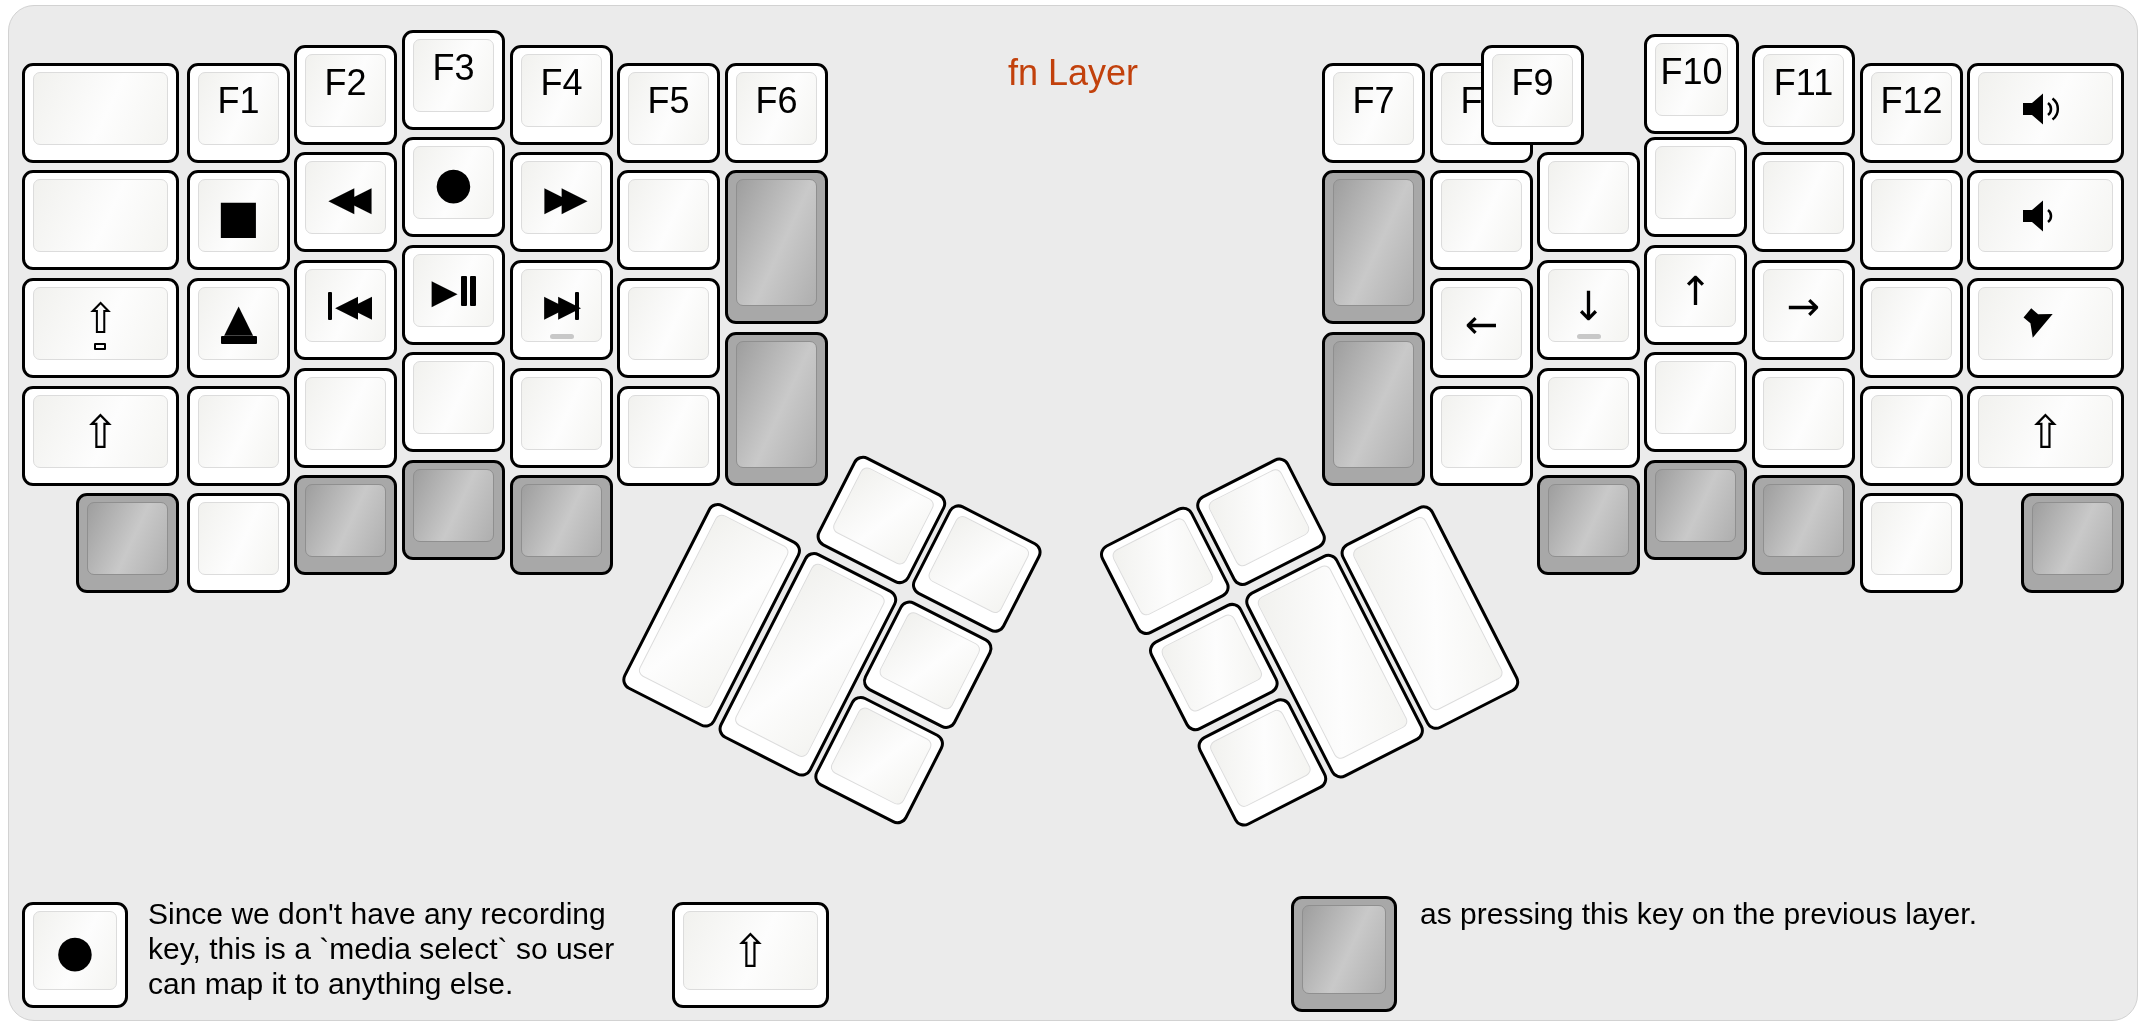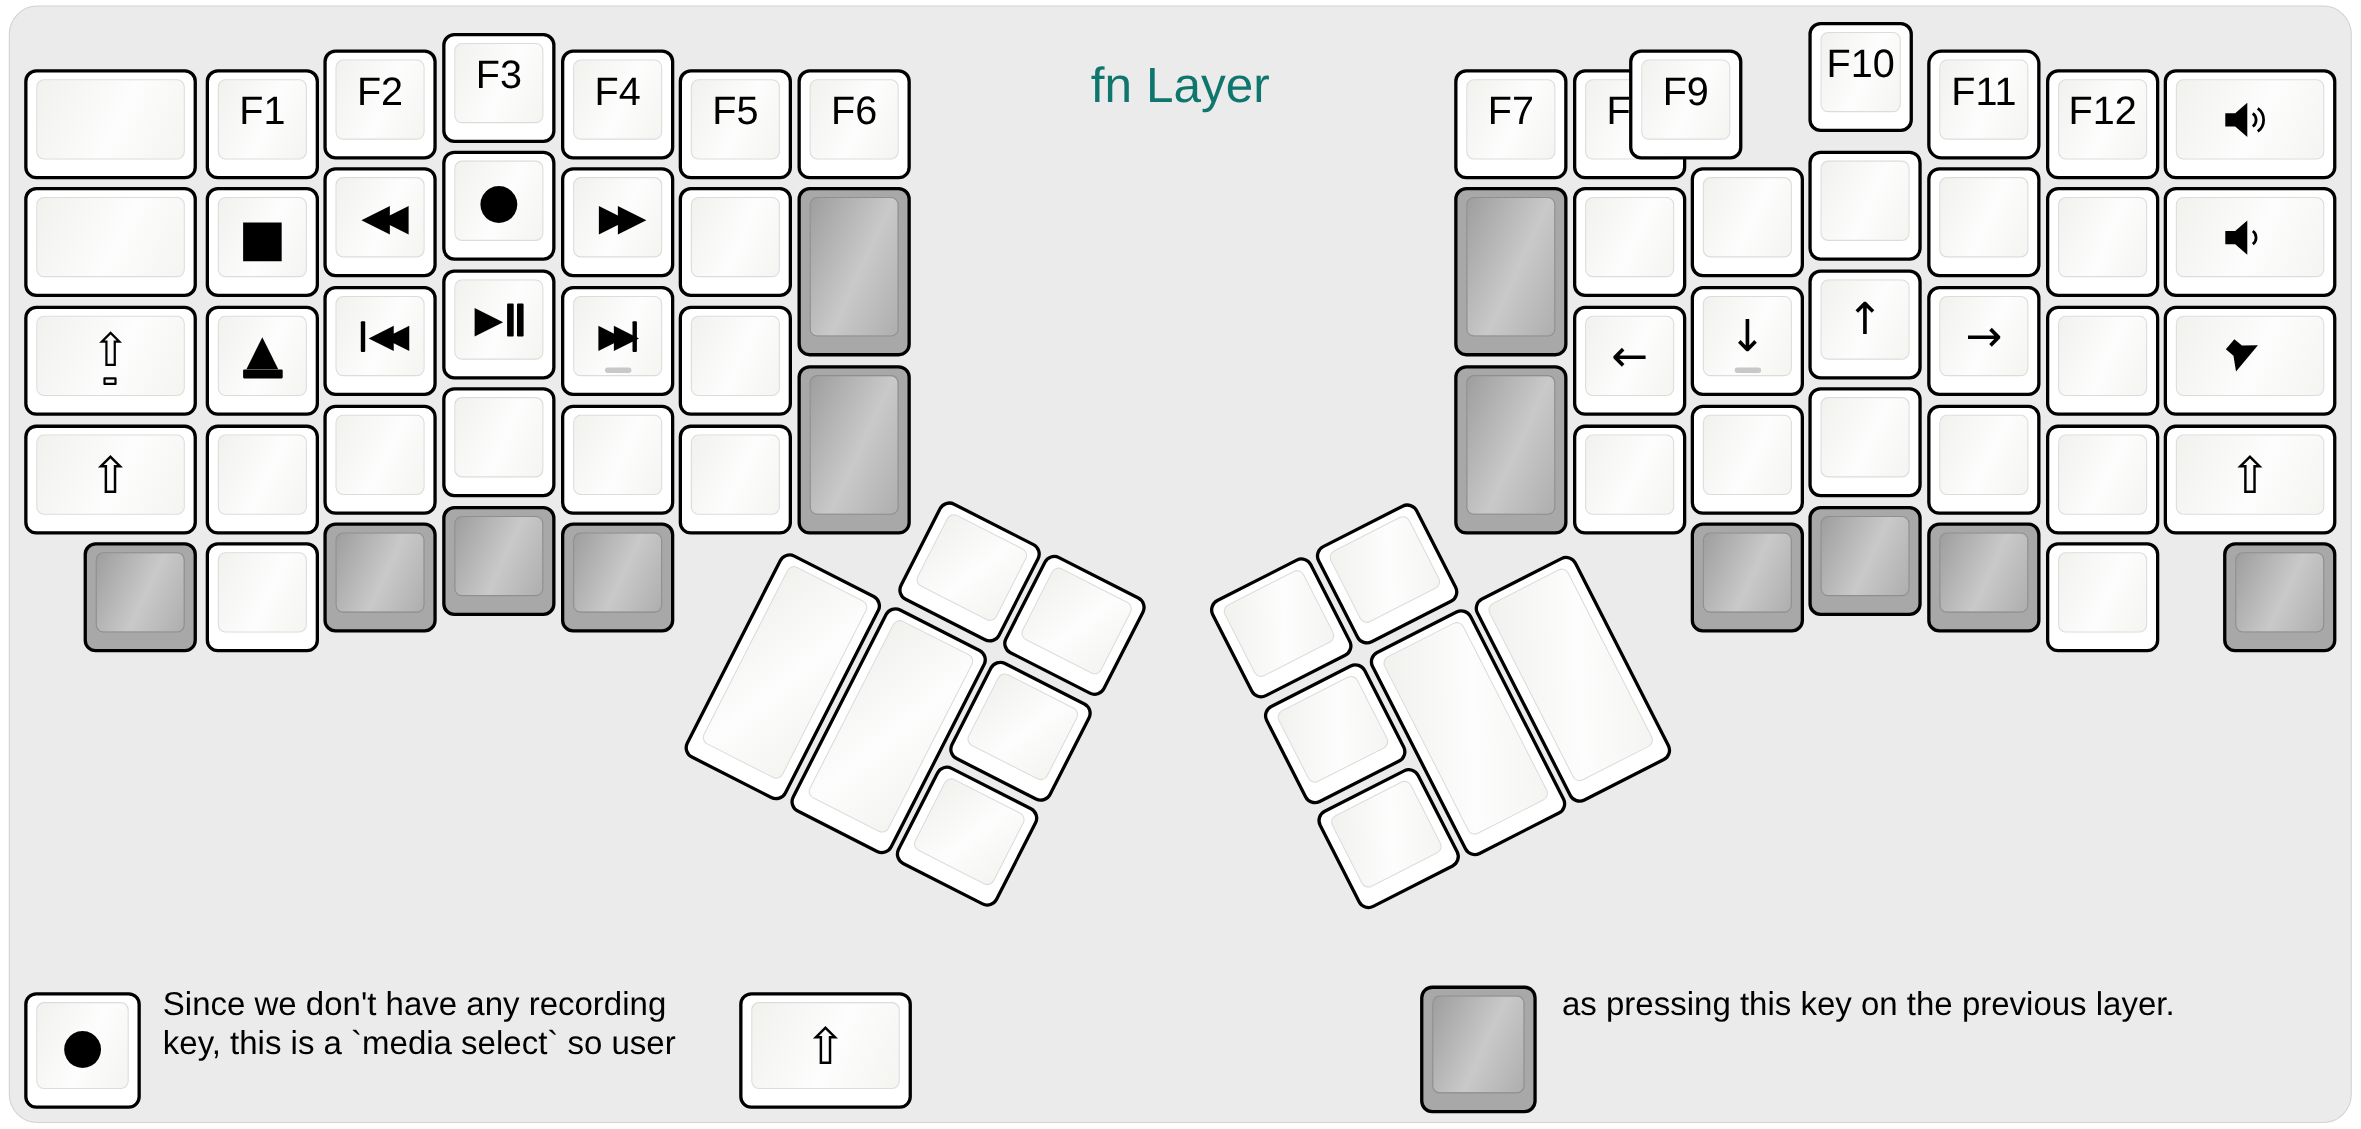--- a/index.html
+++ b/index.html
@@ -1,21 +1,21 @@
 <!DOCTYPE html>
 <html><head>
 <meta charset="utf-8">
 <style>
   html,body{margin:0;padding:0;background:#ffffff;}
   #stage{position:relative;width:2146px;height:1026px;background:#ffffff;overflow:hidden;
          font-family:"Liberation Sans",sans-serif;}
   #panel{position:absolute;left:8px;top:5px;right:8px;bottom:5px;background:#ebebeb;
          border:1px solid #d2d2d2;border-radius:26px;}
   #page-title{position:absolute;left:873px;top:52px;width:400px;text-align:center;
-         font-size:45px;color:#0f766e;}
+         font-size:36px;color:#c2410c;}
   
   .key{position:absolute;box-sizing:border-box;border:3px solid #000;border-radius:11px;
        background:#fff;}
   .key.gray{background:#a8a8a8;}
   .cap{position:absolute;left:8px;right:8px;top:6px;bottom:15px;border-radius:7px;
        background:linear-gradient(115deg,#f1f1ee 0%,#fdfdfd 55%,#f4f4f1 100%);
        border:1px solid #dcdcdc;display:flex;align-items:center;justify-content:center;
        flex-direction:row;}
   .key.gray .cap{background:linear-gradient(115deg,#9e9e9e 0%,#c9c9c9 55%,#aeaeae 100%);
        border-color:#8f8f8f;}
@@ -229,21 +229,21 @@
           <span class="glyph" style="font-size:40px">↓</span>
         </div>
         <span class="homing-dash"></span>
       </div>
       <div class="key" style="left: 1537px; top: 368px; width: 103px; height: 100px;">
         <div class="cap"></div>
       </div>
       <div class="key gray" style="left: 1537px; top: 475px; width: 103px; height: 100px;">
         <div class="cap"></div>
       </div>
-      <div class="key" style="left: 1644px; top: 20px; width: 95px; height: 100px;">
+      <div class="key" style="left: 1644px; top: 34px; width: 95px; height: 100px;">
         <div class="cap">
           <span class="klabel">F10</span>
         </div>
       </div>
       <div class="key" style="left: 1644px; top: 137px; width: 103px; height: 100px;">
         <div class="cap"></div>
       </div>
       <div class="key" style="left: 1644px; top: 245px; width: 103px; height: 100px;">
         <div class="cap">
           <span class="glyph" style="font-size:40px">↑</span>
@@ -369,20 +369,21 @@
   <div id="legend">
       <div class="key" style="left: 22px; top: 902px; width: 106px; height: 106px;">
         <div class="cap">
           <span class="glyph" style="font-size:44px">●</span>
         </div>
       </div>
       <div class="legend-item" style="left: 148px; top: 896px;">
         <div class="legend-lines">
           <div>Since we don't have any recording</div>
           <div>key, this is a `media select` so user</div>
+          <div>can map it to anything else.</div>
         </div>
       </div>
       <div class="key" style="left: 672px; top: 902px; width: 157px; height: 106px;">
         <div class="cap">
           <span class="glyph" style="font-size:46px">⇧</span>
         </div>
       </div>
       <div class="legend-item" style="left: 848px; top: 914px;">
         <div class="legend-lines">
         </div>

